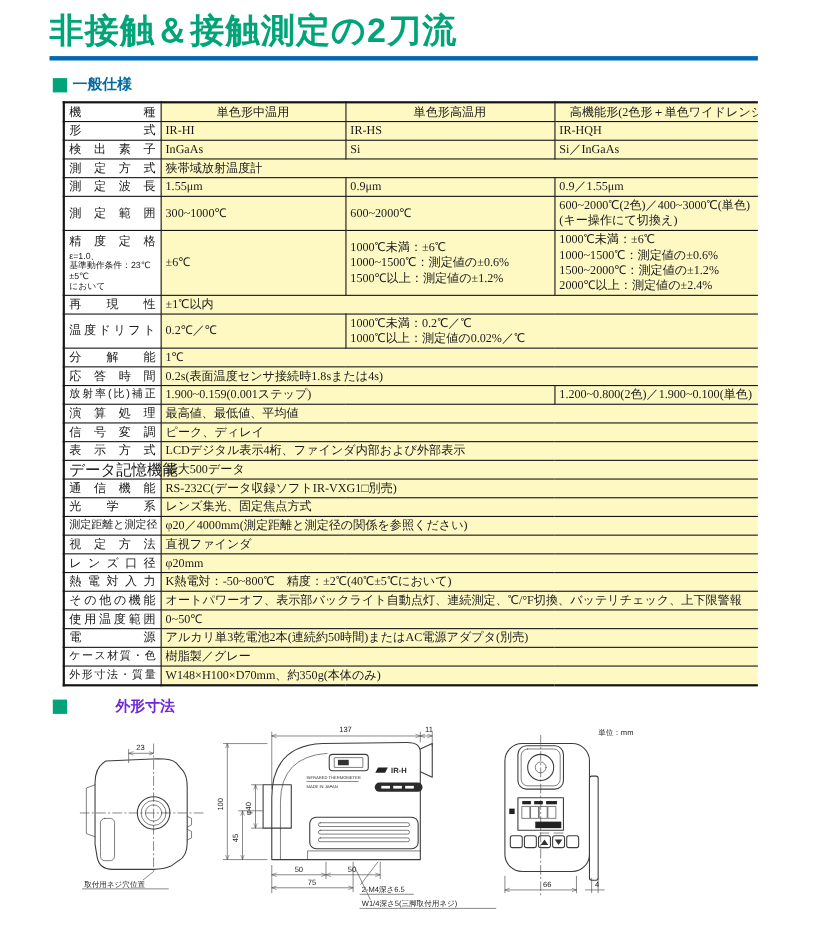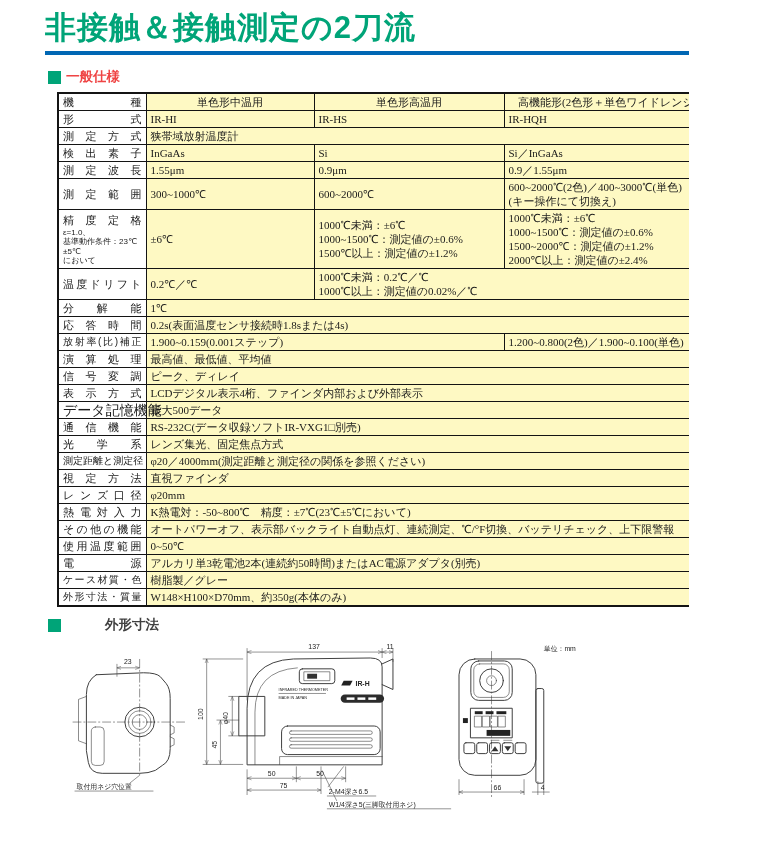--- a/index.html
+++ b/index.html
@@ -34,21 +34,21 @@
   svg.draw text.s{font-size:3.8px;}
 </style>
 </head>
 <body>
 
 <div class="page">
   <div class="content">
     <div class="main-title" style="color:#00A478;">非接触＆接触測定の2刀流</div>
     <div class="title-rule" style="background:#0067B4;"></div>
 
-    <div class="section-head" style="color:#ef4444;">
+    <div class="section-head" style="color:#0369a1;">
       <span class="sq" style="background:#00A478;"></span>
       <span>一般仕様</span>
     </div>
 
     <table class="spec">
       <colgroup>
         <col style="width:88px">
           <col style="width:168px">
           <col style="width:190px">
           <col style="width:219px">
@@ -65,31 +65,31 @@
           <tr>
             <td class="rowlabel">
               <span class="rl">形式</span>
             </td>
             <td class="val">IR-HI</td>
             <td class="val">IR-HS</td>
             <td class="val">IR-HQH</td>
           </tr>
           <tr>
             <td class="rowlabel">
-              <span class="rl">測定方式</span>
-            </td>
-            <td class="val" colspan="3">狭帯域放射温度計</td>
-          </tr>
-          <tr>
-            <td class="rowlabel">
               <span class="rl">検出素子</span>
             </td>
             <td class="val">InGaAs</td>
             <td class="val">Si</td>
             <td class="val">Si／InGaAs</td>
+          </tr>
+          <tr>
+            <td class="rowlabel">
+              <span class="rl">測定方式</span>
+            </td>
+            <td class="val" colspan="3">狭帯域放射温度計</td>
           </tr>
           <tr>
             <td class="rowlabel">
               <span class="rl">測定波長</span>
             </td>
             <td class="val">1.55μm</td>
             <td class="val">0.9μm</td>
             <td class="val">0.9／1.55μm</td>
           </tr>
           <tr>
@@ -112,20 +112,26 @@
             <td class="val">1000℃未満：±6℃
 1000~1500℃：測定値の±0.6%
 1500℃以上：測定値の±1.2%</td>
             <td class="val">1000℃未満：±6℃
 1000~1500℃：測定値の±0.6%
 1500~2000℃：測定値の±1.2%
 2000℃以上：測定値の±2.4%</td>
           </tr>
           <tr>
             <td class="rowlabel">
+              <span class="rl">再現性</span>
+            </td>
+            <td class="val" colspan="3">±1℃以内</td>
+          </tr>
+          <tr>
+            <td class="rowlabel">
               <span class="rl">温度ドリフト</span>
             </td>
             <td class="val">0.2℃／℃</td>
             <td class="val" colspan="2">1000℃未満：0.2℃／℃
 1000℃以上：測定値の0.02%／℃</td>
           </tr>
           <tr>
             <td class="rowlabel">
               <span class="rl">分解能</span>
             </td>
@@ -195,21 +201,21 @@
           <tr>
             <td class="rowlabel">
               <span class="rl">レンズ口径</span>
             </td>
             <td class="val" colspan="3">φ20mm</td>
           </tr>
           <tr>
             <td class="rowlabel">
               <span class="rl">熱電対入力</span>
             </td>
-            <td class="val" colspan="3">K熱電対：-50~800℃　精度：±7℃(23℃±5℃において)</td>
+            <td class="val" colspan="3">K熱電対：-50~800℃　精度：±2℃(40℃±5℃において)</td>
           </tr>
           <tr>
             <td class="rowlabel">
               <span class="rl">その他の機能</span>
             </td>
             <td class="val" colspan="3">オートパワーオフ、表示部バックライト自動点灯、連続測定、℃/°F切換、バッテリチェック、上下限警報</td>
           </tr>
           <tr>
             <td class="rowlabel">
               <span class="rl">使用温度範囲</span>
@@ -230,21 +236,21 @@
           </tr>
           <tr>
             <td class="rowlabel">
               <span class="rl" style="font-size: 10px;">外形寸法・質量</span>
             </td>
             <td class="val" colspan="3">W148×H100×D70mm、約350g(本体のみ)</td>
           </tr>
         </tbody>
     </table>
 
-    <div class="section-head" style="margin-top:9px;color:#404040;gap:44px;">
+    <div class="section-head" style="margin-top:9px;color:#6d28d9;gap:44px;">
       <span class="sq" style="background:#00A478;"></span>
       <span>外形寸法</span>
     </div>
 
     <svg class="draw" width="690" height="172" viewBox="0 10 700 172">
       <defs>
         <marker id="arr" markerWidth="9" markerHeight="8" refX="7.5" refY="4" orient="auto-start-reverse">
           <path d="M0,1.2 L7.5,4 L0,6.8" fill="none" stroke="#4a4a4a" stroke-width="0.8"></path>
         </marker>
       </defs>

